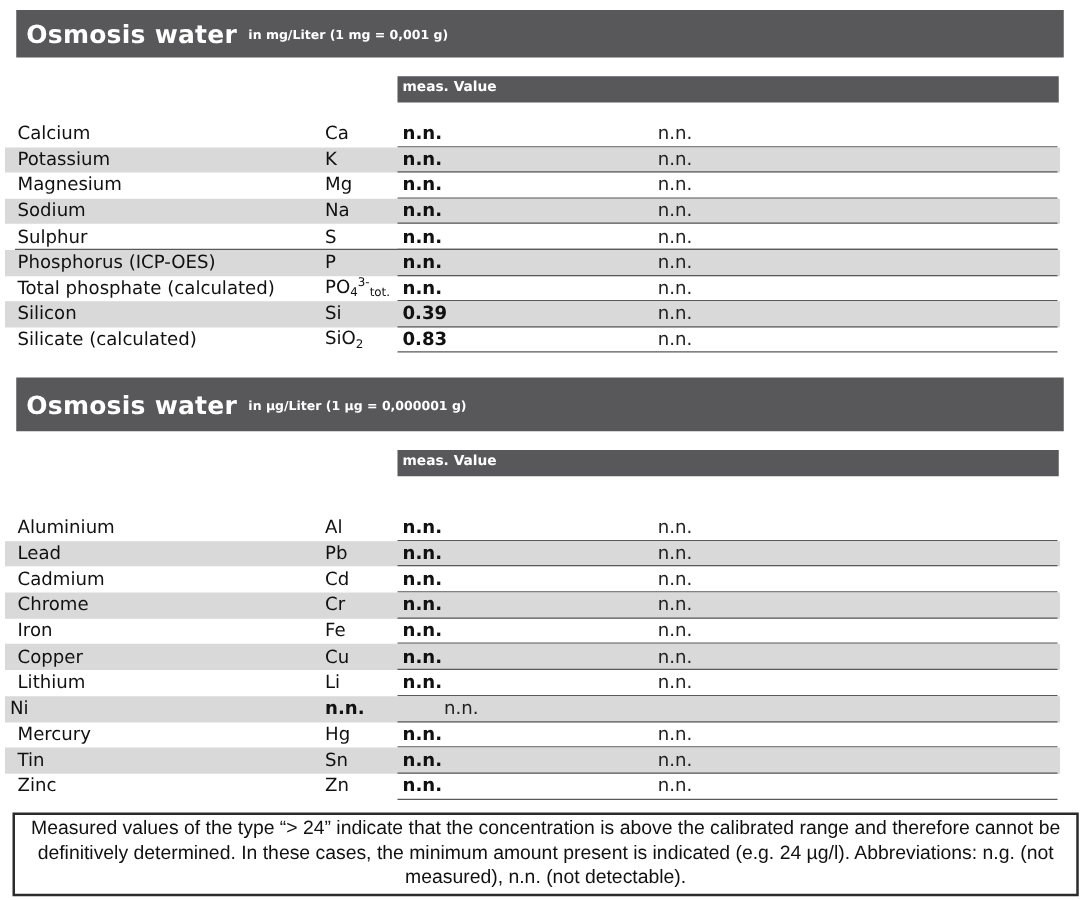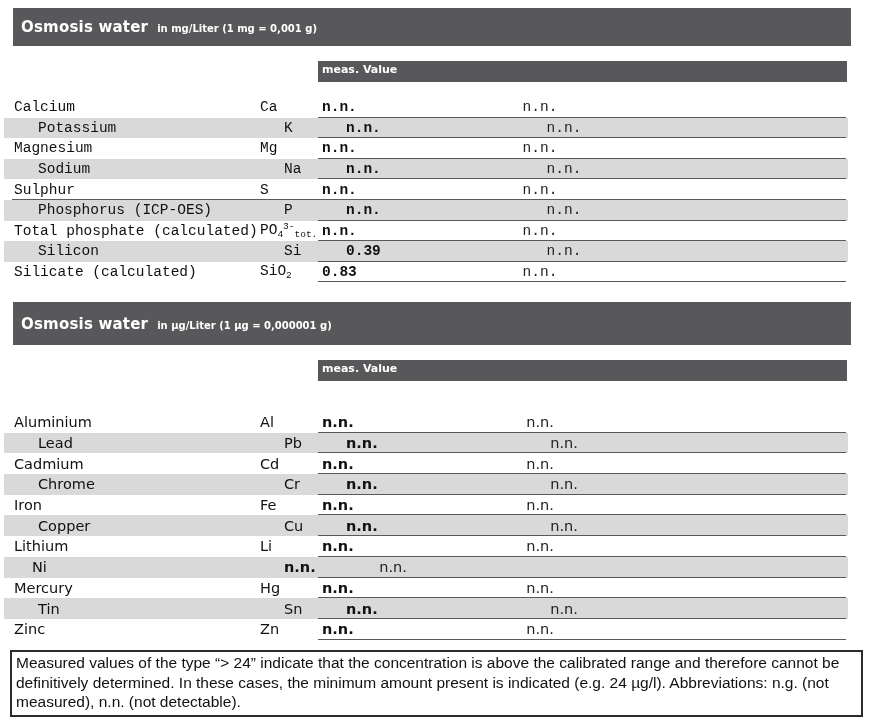--- a/index.html
+++ b/index.html
@@ -8,55 +8,55 @@
   html,body{margin:0;padding:0;background:#ffffff;}
   body{width:872px;height:720px;overflow:hidden;
        font-family:"DejaVu Sans","Liberation Sans",sans-serif;color:var(--ink);}
   .sheet{position:relative;width:872px;height:720px;background:#ffffff;}
 
   
   .title-bar{position:absolute;left:13px;width:838px;background:var(--bar);
              color:#ffffff;display:flex;align-items:center;white-space:nowrap;}
   .bar1{top:8px;height:38px;}
   .bar2{top:302px;height:43px;}
-  .title-main{font-size:15px;font-weight:bold;padding-left:8px;letter-spacing:.2px;}
+  .title-main{font-size:20px;font-weight:bold;padding-left:8px;letter-spacing:.2px;}
   .title-unit{font-size:10px;font-weight:bold;margin-left:9px;padding-top:3px;}
 
   
   .col-header{position:absolute;left:318px;width:529px;height:21px;background:var(--bar);
               color:#ffffff;font-size:11px;font-weight:bold;}
   .hdr1{top:61px;}
   .hdr2{top:360px;}
   .col-meas{position:absolute;left:4px;top:2px;}
   .col-optimal{position:absolute;left:92px;top:2px;width:240px;text-align:left;margin-top:40px;}
 
   
   .rows{position:absolute;left:4px;width:844px;display:flex;flex-direction:column;}
-  .rows1{top:97px;font-family:Liberation Mono, monospace;}
+  .rows1{top:97px;}
   .rows2{top:412px;}
   .row{position:relative;display:grid;grid-template-columns:252px 62px 102px 240px 1fr;
        align-items:center;font-size:14.5px;}
   .rows1 .row{height:20.6px;}
   .rows2 .row{height:20.7px;}
-  .row.striped{background:var(--stripe);padding-left:24px;}
+  .row.striped{background:var(--stripe);}
   .row::after{content:"";position:absolute;left:314px;right:2px;bottom:0;height:1px;background:var(--line);}
   .row.group-end::before{content:"";position:absolute;left:8px;right:2px;bottom:0;height:1px;background:var(--line);}
   .c-name{padding-left:10px;white-space:nowrap;}
   .c-symbol{padding-left:4px;white-space:nowrap;}
   .c-meas{padding-left:4px;font-weight:bold;white-space:nowrap;}
   .c-optimal{text-align:center;color:#222;}
   .c-symbol .sub{font-size:9.5px;vertical-align:-3px;}
   .c-symbol .sup{font-size:9.5px;vertical-align:5px;}
 
   
   .footer-box{position:absolute;left:10px;top:650px;width:853px;box-sizing:border-box;
               border:2px solid #2b2b2b;background:#ffffff;}
   .footer-box p{margin:0;padding:1px 4px 3px 4px;
                 font-family:"Liberation Sans",sans-serif;
-                font-size:15.5px;line-height:19.5px;color:#111;}
+                font-size:15.5px;line-height:19.5px;color:#111;text-align:center;}
 </style>
 </head>
 <body>
 
 <div class="sheet">
 
   <div>
     <div class="title-bar bar1">
       <span class="title-main">Osmosis water</span>
       <span class="title-unit">in mg/Liter (1 mg = 0,001 g)</span>

